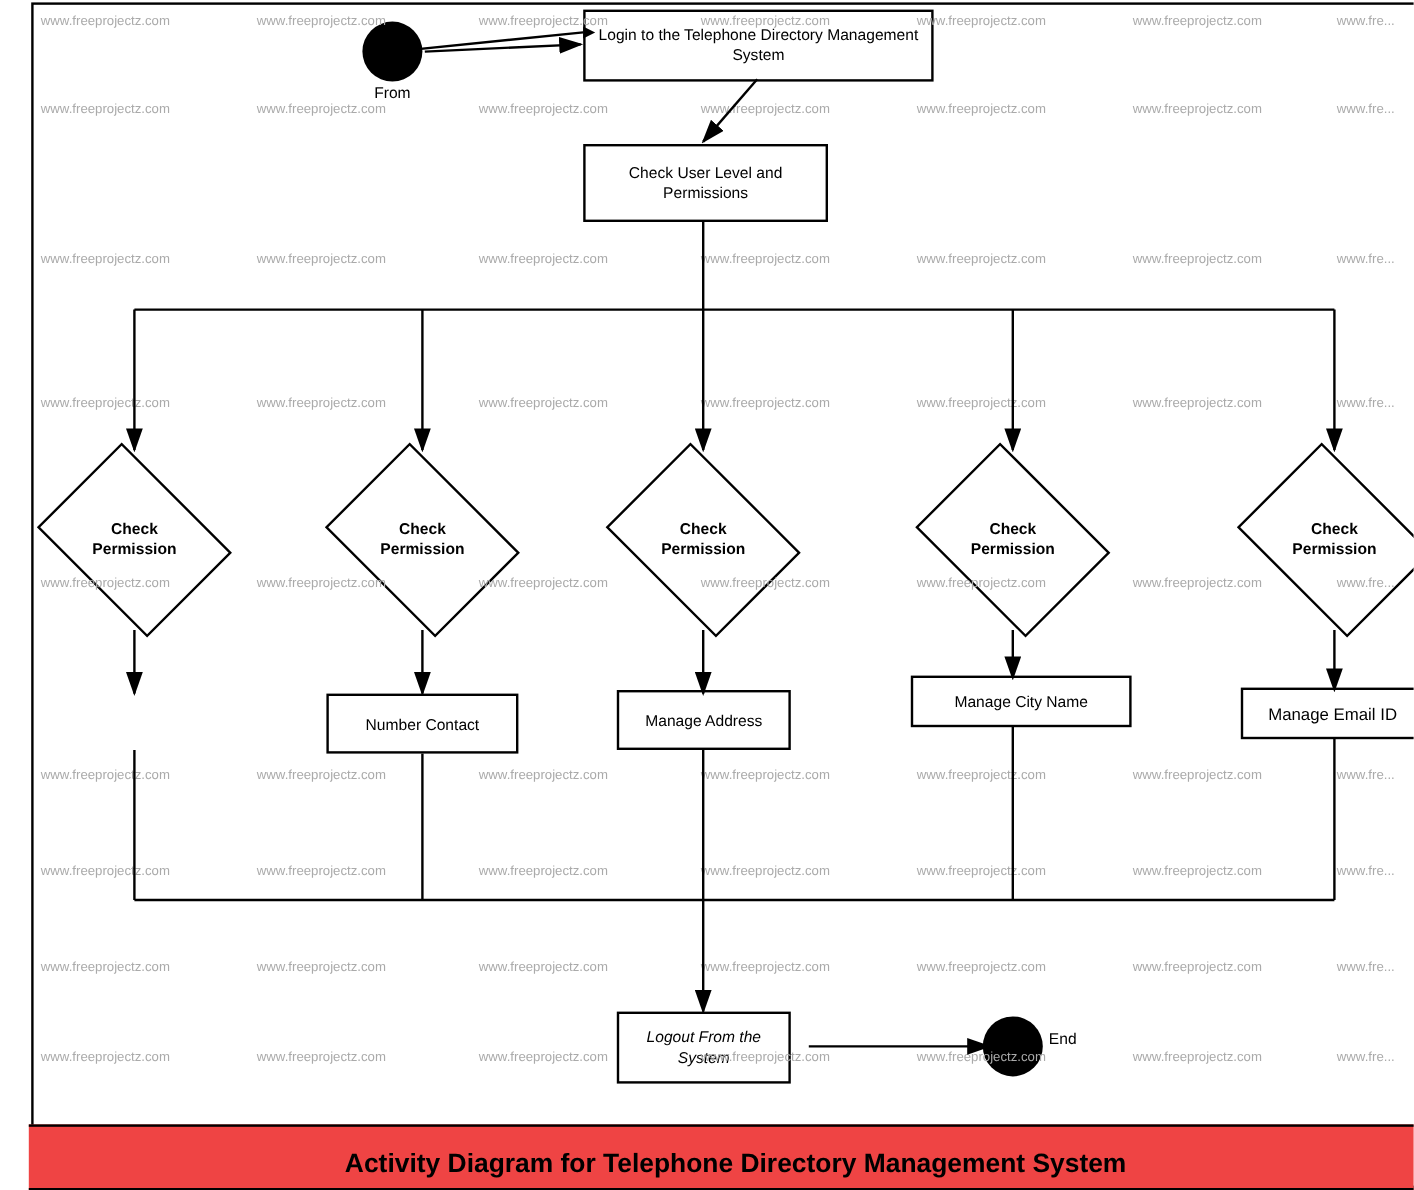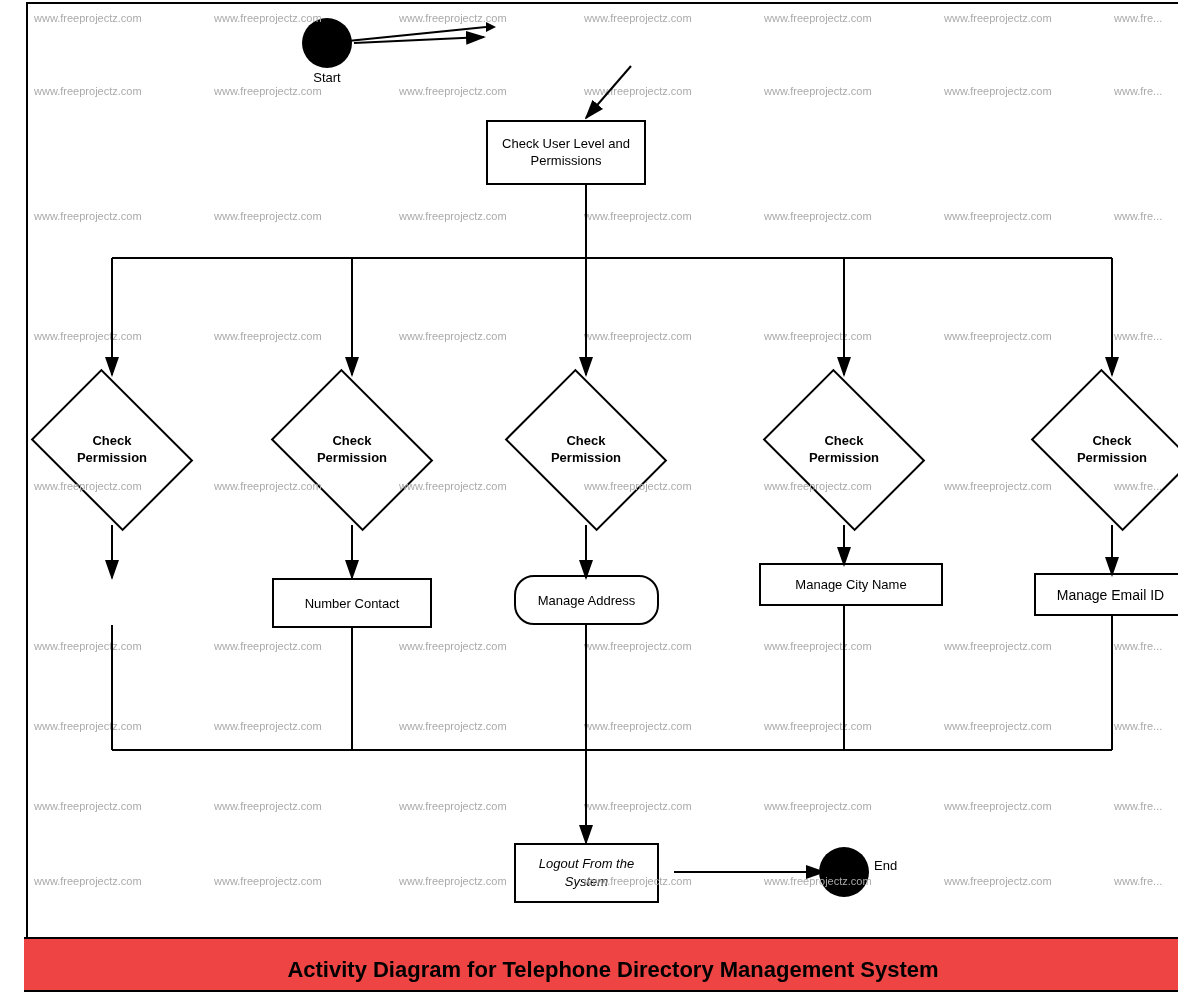--- a/index.html
+++ b/index.html
@@ -257,24 +257,25 @@
 
     <defs>
       <marker id="arrow" markerWidth="10" markerHeight="7" refX="9" refY="3.5" orient="auto">
         <polygon points="0 0, 10 3.5, 0 7" fill="#000"></polygon>
       </marker>
     </defs>
   </svg>
 
   <div class="fc-circle" style="width:50px; height:50px; left:278px; top:18px;"></div>
 
-  <div class="caption-text" style="left:278px; top:70px; width:50px;">Start</div>
-
-
-  <div class="fc-rect" style="left:462px; top:120px; width:160px; height:65px; font-size:13px; line-height:1.3;">Check User Level and Permissions</div>
+  <div class="caption-text" style="left:278px; top:70px; width:50px;">From</div>
+
+  <div class="fc-rect" style="left:462px; top:8px; width:292px; height:60px; font-size:13px; line-height:1.3;">Login to the Telephone Directory Management System</div>
+
+  <div class="fc-rect" style="left:462px; top:120px; width:204px; height:65px; font-size:13px; line-height:1.3;">Check User Level and Permissions</div>
 
   <div class="fc-diamond-wrapper" style="left:20px; top:375px; width:136px; height:150px;">
     <div class="fc-diamond"></div>
     <div class="fc-diamond-text">Check<br>Permission</div>
   </div>
 
   <div class="fc-diamond-wrapper" style="left:260px; top:375px; width:136px; height:150px;">
     <div class="fc-diamond"></div>
     <div class="fc-diamond-text">Check<br>Permission</div>
   </div>
@@ -290,21 +291,21 @@
   </div>
 
   <div class="fc-diamond-wrapper" style="left:1020px; top:375px; width:136px; height:150px;">
     <div class="fc-diamond"></div>
     <div class="fc-diamond-text">Check<br>Permission</div>
   </div>
 
 
   <div class="fc-rect" style="left:248px; top:578px; width:160px; height:50px; font-size:13px;">Number Contact</div>
 
-  <div class="fc-rect" style="left:490px; top:575px; width:145px; height:50px; font-size:13px;border-radius:20px;">Manage Address</div>
+  <div class="fc-rect" style="left:490px; top:575px; width:145px; height:50px; font-size:13px;">Manage Address</div>
 
   <div class="fc-rect" style="left:735px; top:563px; width:184px; height:43px; font-size:13px;">Manage City Name</div>
 
   <div class="fc-rect" style="left:1010px; top:573px; width:153px; height:43px; font-size:14px;text-align:center;">Manage Email ID</div>
 
   <div class="fc-rect" style="left:490px; top:843px; width:145px; height:60px; font-size:13px; line-height:1.4;font-style:italic;">Logout From the System</div>
 
   <div class="fc-circle" style="width:50px; height:50px; left:795px; top:847px;"></div>
 
   <div class="caption-text" style="left:850px; top:858px;">End</div>

